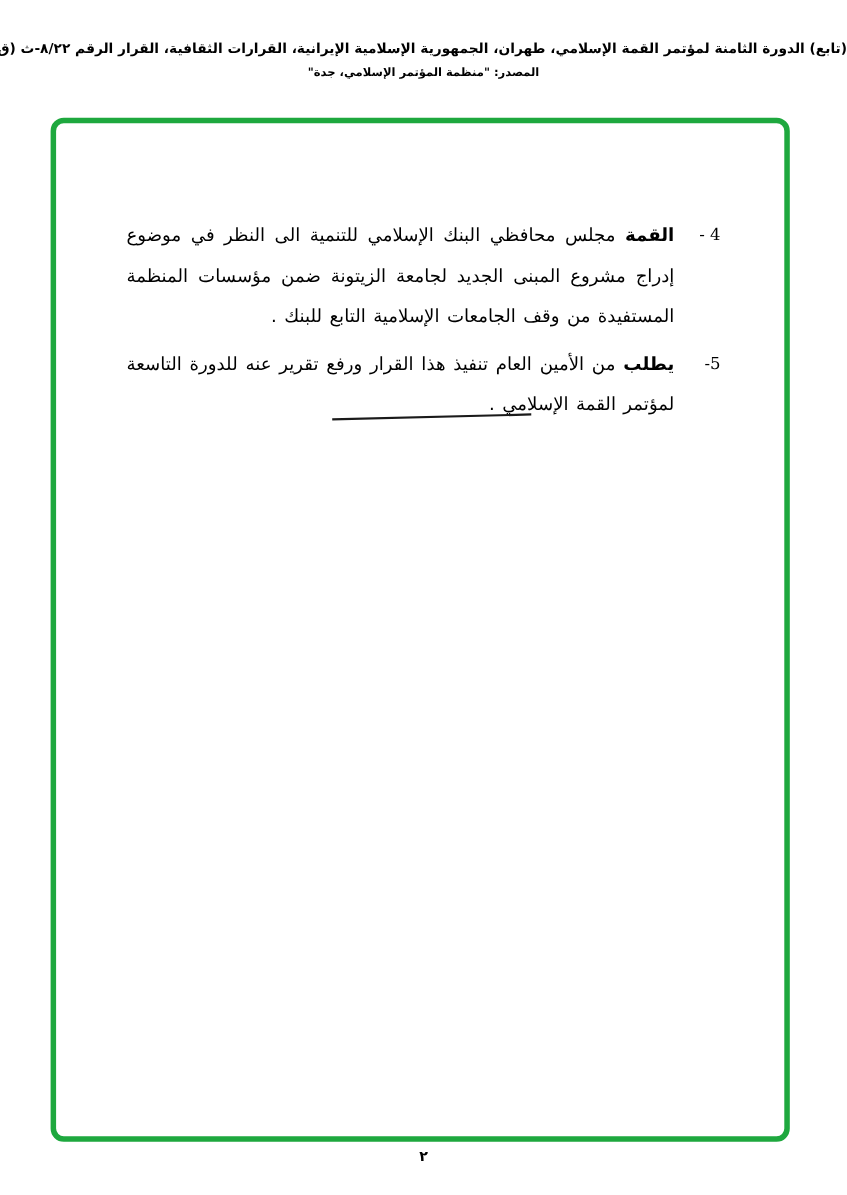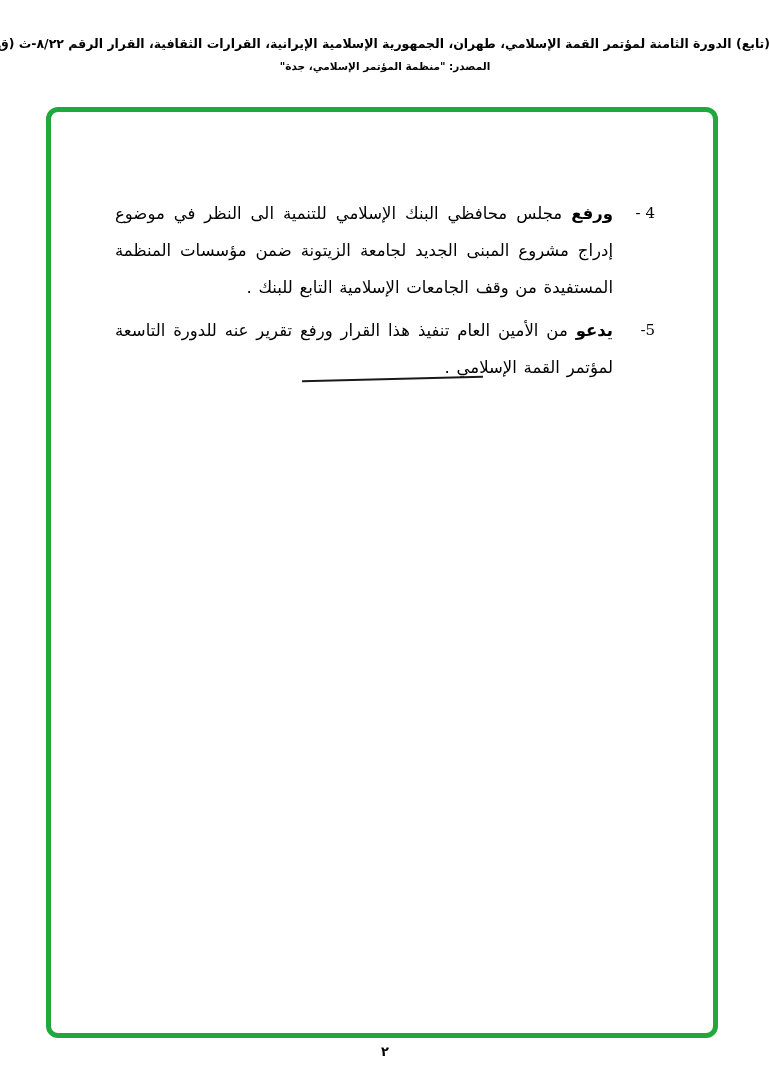--- a/index.html
+++ b/index.html
@@ -107,26 +107,26 @@
   <div class="header-line1">(تابع) الدورة الثامنة لمؤتمر القمة الإسلامي، طهران، الجمهورية الإسلامية الإيرانية، القرارات الثقافية، القرار الرقم ٨/٢٢-ث (ق.إ)</div>
   <div class="header-line2">المصدر:  "منظمة المؤتمر الإسلامي، جدة"</div>
 </div>
 
 <div class="green-frame">
 
   <div class="resolutions">
 
     <div class="resolution-item">
       <div class="res-marker">4 -</div>
-      <div class="res-text"><b class="res-lead">ورفع</b><span> مجلس محافظي البنك الإسلامي للتنمية الى النظر في موضوع إدراج مشروع المبنى الجديد لجامعة الزيتونة ضمن مؤسسات المنظمة المستفيدة من وقف الجامعات الإسلامية التابع للبنك .</span></div>
+      <div class="res-text"><b class="res-lead">القمة</b><span> مجلس محافظي البنك الإسلامي للتنمية الى النظر في موضوع إدراج مشروع المبنى الجديد لجامعة الزيتونة ضمن مؤسسات المنظمة المستفيدة من وقف الجامعات الإسلامية التابع للبنك .</span></div>
     </div>
 
     <div class="resolution-item">
       <div class="res-marker">5-</div>
-      <div class="res-text"><b class="res-lead">يدعو</b><span> من الأمين العام تنفيذ هذا القرار ورفع تقرير عنه للدورة التاسعة لمؤتمر القمة الإسلامي .</span></div>
+      <div class="res-text"><b class="res-lead">يطلب</b><span> من الأمين العام تنفيذ هذا القرار ورفع تقرير عنه للدورة التاسعة لمؤتمر القمة الإسلامي .</span></div>
     </div>
 
   </div>
 
   <div class="separator-rule"></div>
 
 </div>
 
 <div class="page-number">٢</div>
 

